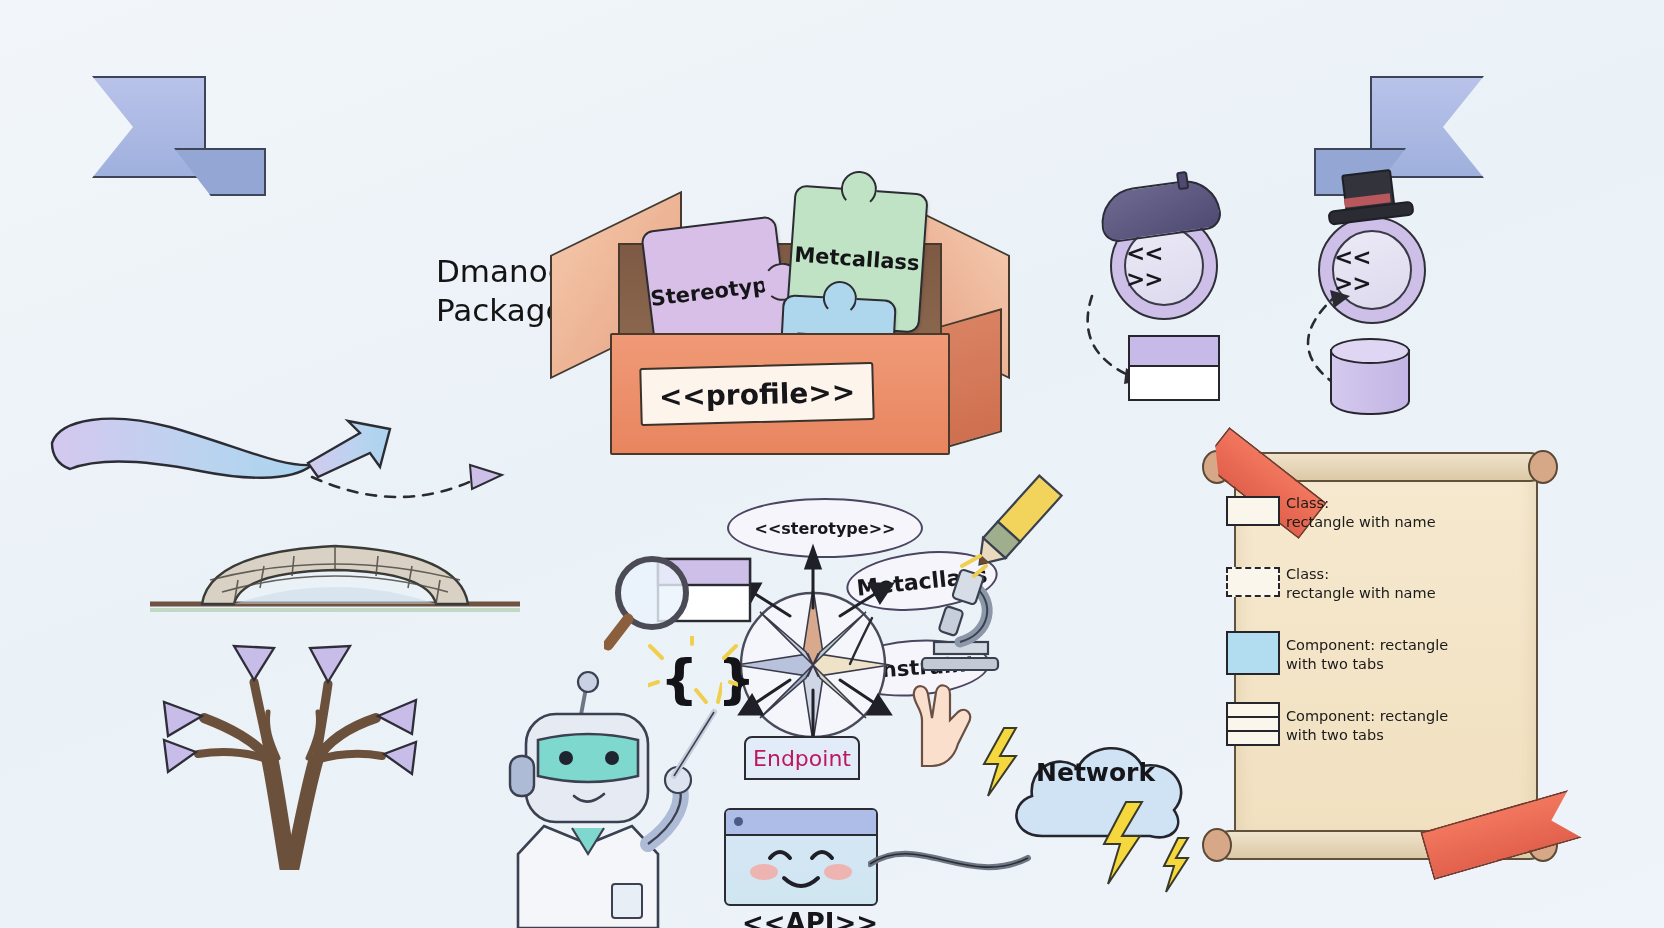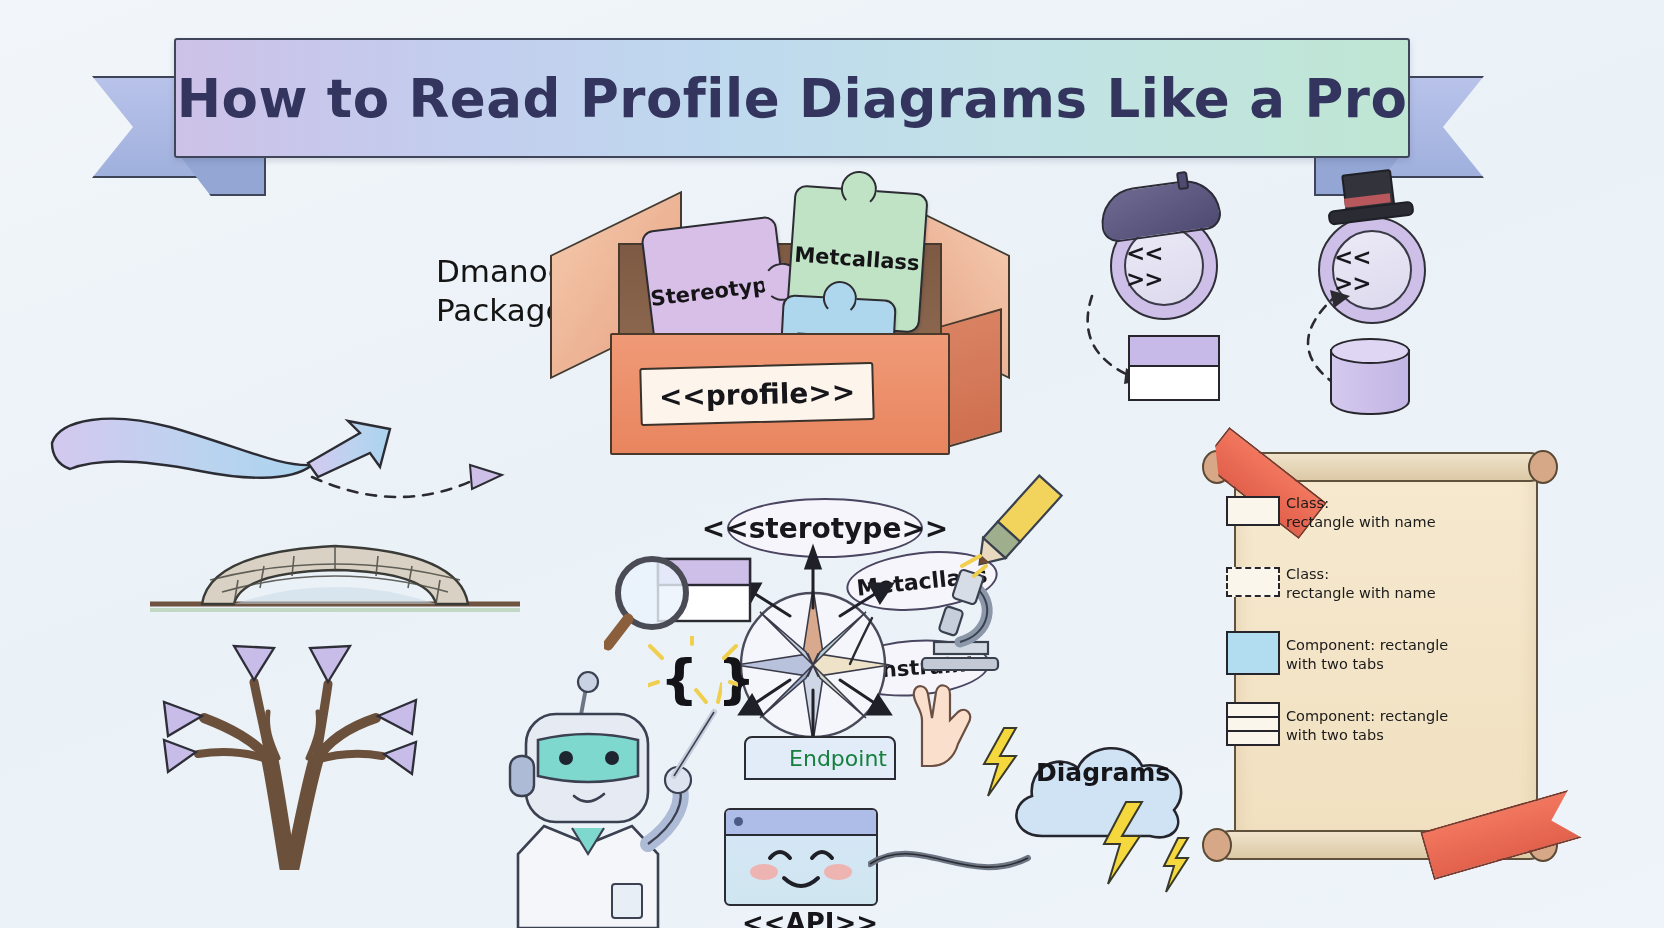--- a/index.html
+++ b/index.html
@@ -124,21 +124,21 @@
   #tree{position:absolute;left:120px;top:620px;}
 
   
   #robot{position:absolute;left:462px;top:648px;}
 
   
   #compass{position:absolute;left:728px;top:580px;}
   .bubble{position:absolute;border:2.5px solid #4a4560;border-radius:50%;
      background:#f7f5fc;display:flex;align-items:center;justify-content:center;
      font-family:"DejaVu Sans", sans-serif;color:#18181c;}
-  #bub-stereotype{left:727px;top:498px;width:192px;height:56px;font-size:28px;font-weight:600;}
+  #bub-stereotype{left:727px;top:498px;width:192px;height:56px;font-size:16px;font-weight:600;}
   #bub-metaclass{left:846px;top:552px;width:148px;height:54px;font-size:22px;font-weight:600;
      transform:rotate(-6deg);}
   #bub-constraint{left:838px;top:640px;width:148px;height:52px;font-size:21px;font-weight:600;
      transform:rotate(-4deg);}
   #magnifier{position:absolute;left:604px;top:545px;}
   #braces{position:absolute;left:660px;top:648px;
      font-family:"DejaVu Sans", sans-serif;font-size:54px;font-weight:700;color:#141418;}
   #microscope{position:absolute;left:900px;top:558px;}
   #pencil{position:absolute;left:960px;top:470px;}
   #hand{position:absolute;left:892px;top:672px;}
@@ -146,21 +146,21 @@
   
   #endpoint{position:absolute;left:724px;top:808px;width:150px;height:94px;
      background:linear-gradient(180deg,#d7e6f7,#cfe6f0);
      border:2.5px solid #2b2b33;border-radius:6px;overflow:hidden;}
   #endpoint .bar{height:24px;background:#aebde8;border-bottom:2.5px solid #2b2b33;position:relative;}
   #endpoint .bar:before{content:"";position:absolute;left:8px;top:7px;width:9px;height:9px;
      border-radius:50%;background:#4a5b86;}
   #endpoint-tab{position:absolute;left:744px;top:736px;width:112px;height:40px;
      background:#e2ecf8;border:2.5px solid #2b2b33;border-radius:8px 8px 0 0;
      display:flex;align-items:center;justify-content:center;
-     font-family:"DejaVu Sans", sans-serif;font-size:22px;color:#15803d;padding-left:36px;}
+     font-family:"DejaVu Sans", sans-serif;font-size:22px;color:#be185d;}
   #api-label{left:742px;top:908px;font-family:"DejaVu Sans", sans-serif;
      font-size:26px;font-weight:700;color:#15151a;white-space:nowrap;}
   #cloud{position:absolute;left:1000px;top:732px;}
   #cloud-label{left:1036px;top:758px;font-family:"DejaVu Sans", sans-serif;
      font-size:25px;font-weight:600;color:#15151a;}
 
   
   #scroll{position:absolute;left:1196px;top:438px;width:366px;height:426px;}
   #scroll-paper{position:absolute;left:38px;top:28px;width:300px;height:374px;
      background:linear-gradient(180deg,#f6e9cf,#f1e0c0);
@@ -200,23 +200,20 @@
 </head>
 <body>
 
 <div id="stage">
 
   <div class="banner-wrap">
     <div class="ribbon-tail left"></div>
     <div class="ribbon-tail right"></div>
     <div class="banner-fold l"></div>
     <div class="banner-fold r"></div>
-    <div class="banner">
-      <div class="banner-title">How to Read Profile Diagrams Like a Pro</div>
-    </div>
   </div>
 
   <div class="lbl" id="pkg-label" style="white-space:pre-line">Dmanoe
 Package</div>
 
   <svg width="90" height="70" style="position:absolute;left:592px;top:290px">
     <path d="M2 6 Q 36 52 86 50" stroke="#26262b" stroke-width="2.2" fill="none" stroke-linecap="round"></path>
   </svg>
 
   <div id="box-group">
@@ -453,21 +450,21 @@
 
   <svg width="200" height="70" style="position:absolute;left:868px;top:836px">
     <path d="M2 28 C 50 -4 100 52 160 22" stroke="#6e7684" stroke-width="6" fill="none" stroke-linecap="round"></path>
     <path d="M2 28 C 50 -4 100 52 160 22" stroke="#2c2c34" stroke-width="1.6" fill="none"></path>
   </svg>
 
   <svg id="cloud" width="210" height="130">
     <path d="M42 104 C 12 104 8 72 32 64 C 28 36 58 20 78 36 C 88 12 130 8 142 34
              C 174 28 192 58 174 78 C 186 96 170 110 150 104 Z" fill="#cfe3f4" stroke="#25252d" stroke-width="2.6"></path>
   </svg>
-  <div class="lbl" id="cloud-label">Diagrams</div>
+  <div class="lbl" id="cloud-label">Network</div>
 
   <svg width="160" height="150" style="position:absolute;left:960px;top:718px">
     <polygon points="44,10 24,46 38,46 28,78 56,38 40,38 56,10" fill="#f5d83e" stroke="#3a3a2a" stroke-width="2"></polygon>
     <polygon points="180,100 160,136 174,136 164,166 192,126 176,126 192,100" fill="#f5d83e" stroke="#3a3a2a" stroke-width="2"></polygon>
   </svg>
   <svg width="120" height="110" style="position:absolute;left:1092px;top:798px">
     <polygon points="34,4 12,46 28,46 16,86 48,38 30,38 50,4" fill="#f5d83e" stroke="#3a3a2a" stroke-width="2"></polygon>
     <polygon points="86,40 72,68 82,68 74,94 96,60 84,60 96,40" fill="#f5d83e" stroke="#3a3a2a" stroke-width="2"></polygon>
   </svg>
 

